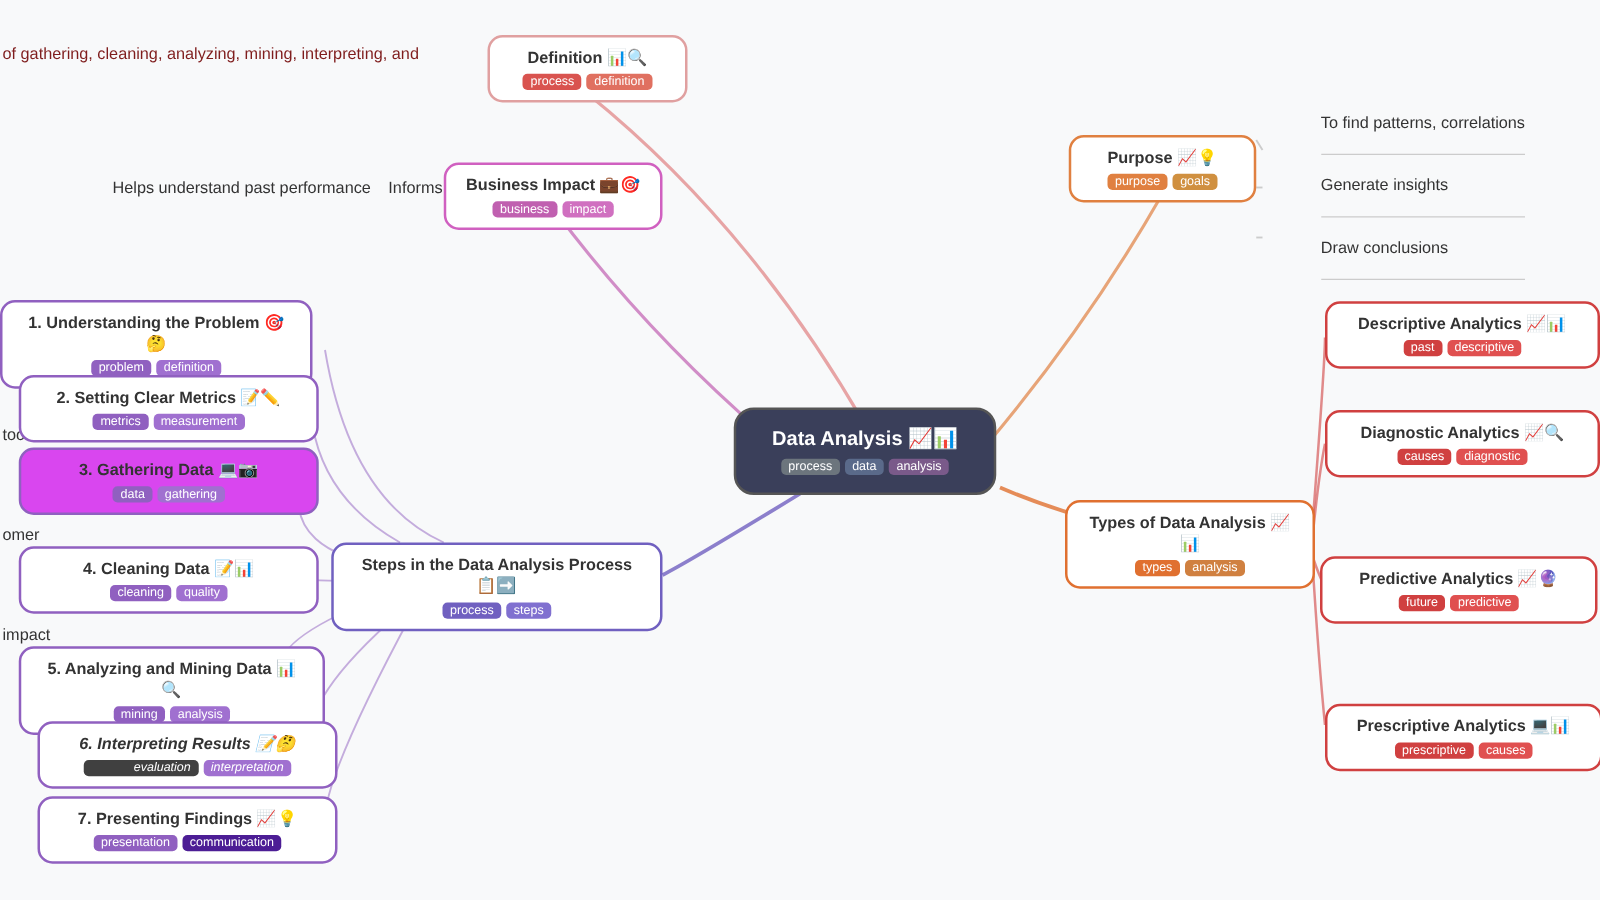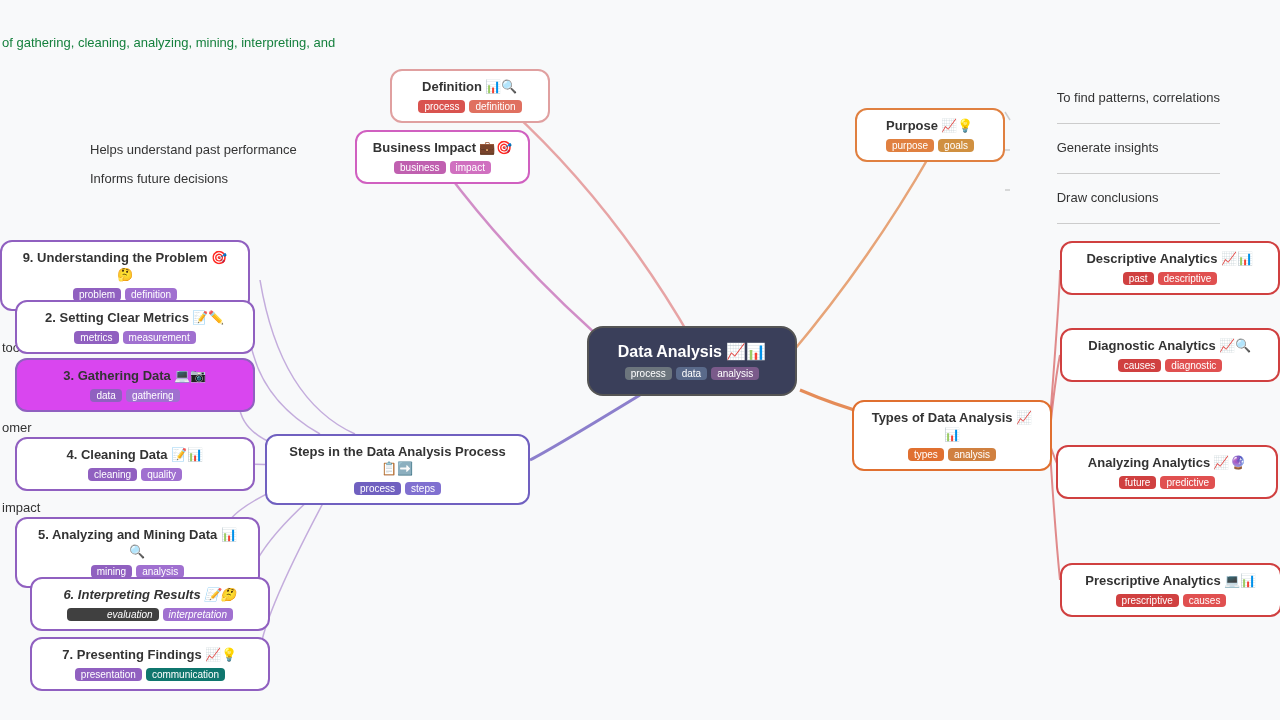--- a/index.html
+++ b/index.html
@@ -68,21 +68,20 @@
     .tag-process { background: #6c757d; }
     .tag-data { background: #5a6a8a; }
     .tag-analysis { background: #7a5a8a; }
 
     
     .node-definition {
       background: #fff;
       border: 2px solid #e0a0a0;
       left: 390px; top: 28px;
       width: 160px;
-      margin-top: 41px;
     }
     .tag-process2 { background: #d9534f; }
     .tag-definition { background: #e07060; }
 
     
     .node-business {
       background: #fff;
       border: 2px solid #d060c0;
       left: 355px; top: 130px;
       width: 175px;
@@ -176,21 +175,21 @@
     .tag-evaluation { background: #404040; padding-left: 40px; }
     .tag-interpretation { background: #a070d0; }
 
     .node-presenting {
       background: #fff;
       border: 2px solid #9060c0;
       left: 30px; top: 637px;
       width: 240px;
     }
     .tag-presentation { background: #9060c0; }
-    .tag-communication { background: #0f766e; }
+    .tag-communication { background: #4c1d95; }
 
     
     .node-descriptive {
       background: #fff;
       border: 2px solid #d04040;
       right: 0; left: auto;
       width: 220px;
       left: 1060px; top: 241px;
     }
     .tag-past { background: #d04040; }
@@ -229,21 +228,21 @@
       font-size: 13px;
       color: #333;
       font-weight: 400;
     }
 
     
     .intro-text {
       position: absolute;
       left: 2px; top: 35px;
       font-size: 13px;
-      color: #15803d;
+      color: #7f1d1d;
       max-width: 350px;
     }
 
     
     .purpose-items {
       position: absolute;
       right: 60px; top: 90px;
       display: flex;
       flex-direction: column;
       gap: 16px;
@@ -253,21 +252,21 @@
       color: #333;
       border-bottom: 1.5px solid #ccc;
       padding-bottom: 18px;
     }
 
     
     .business-items {
       position: absolute;
       left: 90px; top: 142px;
       display: flex;
-      flex-direction: column;
+      flex-direction: row;
       gap: 14px;
     }
     .business-item {
       font-size: 13px;
       color: #333;
     }
   </style>
 </head>
 <body>
 
@@ -368,21 +367,21 @@
 
   <div class="node node-steps">
     <div class="node-title">Steps in the Data Analysis Process 📋➡️</div>
     <div class="node-tags">
       <span class="tag tag-processp">process</span>
       <span class="tag tag-steps">steps</span>
     </div>
   </div>
 
   <div class="node node-understanding">
-    <div class="node-title">9. Understanding the Problem 🎯🤔</div>
+    <div class="node-title">1. Understanding the Problem 🎯🤔</div>
     <div class="node-tags">
       <span class="tag tag-problem">problem</span>
       <span class="tag tag-def2">definition</span>
     </div>
   </div>
 
   <div class="node node-metrics">
     <div class="node-title">2. Setting Clear Metrics 📝✏️</div>
     <div class="node-tags">
       <span class="tag tag-metrics">metrics</span>
@@ -440,21 +439,21 @@
 
   <div class="node node-diagnostic">
     <div class="node-title">Diagnostic Analytics 📈🔍</div>
     <div class="node-tags">
       <span class="tag tag-causes">causes</span>
       <span class="tag tag-diagnostic">diagnostic</span>
     </div>
   </div>
 
   <div class="node node-predictive">
-    <div class="node-title">Analyzing Analytics 📈🔮</div>
+    <div class="node-title">Predictive Analytics 📈🔮</div>
     <div class="node-tags">
       <span class="tag tag-future">future</span>
       <span class="tag tag-predictive">predictive</span>
     </div>
   </div>
 
   <div class="node node-prescriptive">
     <div class="node-title">Prescriptive Analytics 💻📊</div>
     <div class="node-tags">
       <span class="tag tag-prescriptive">prescriptive</span>

